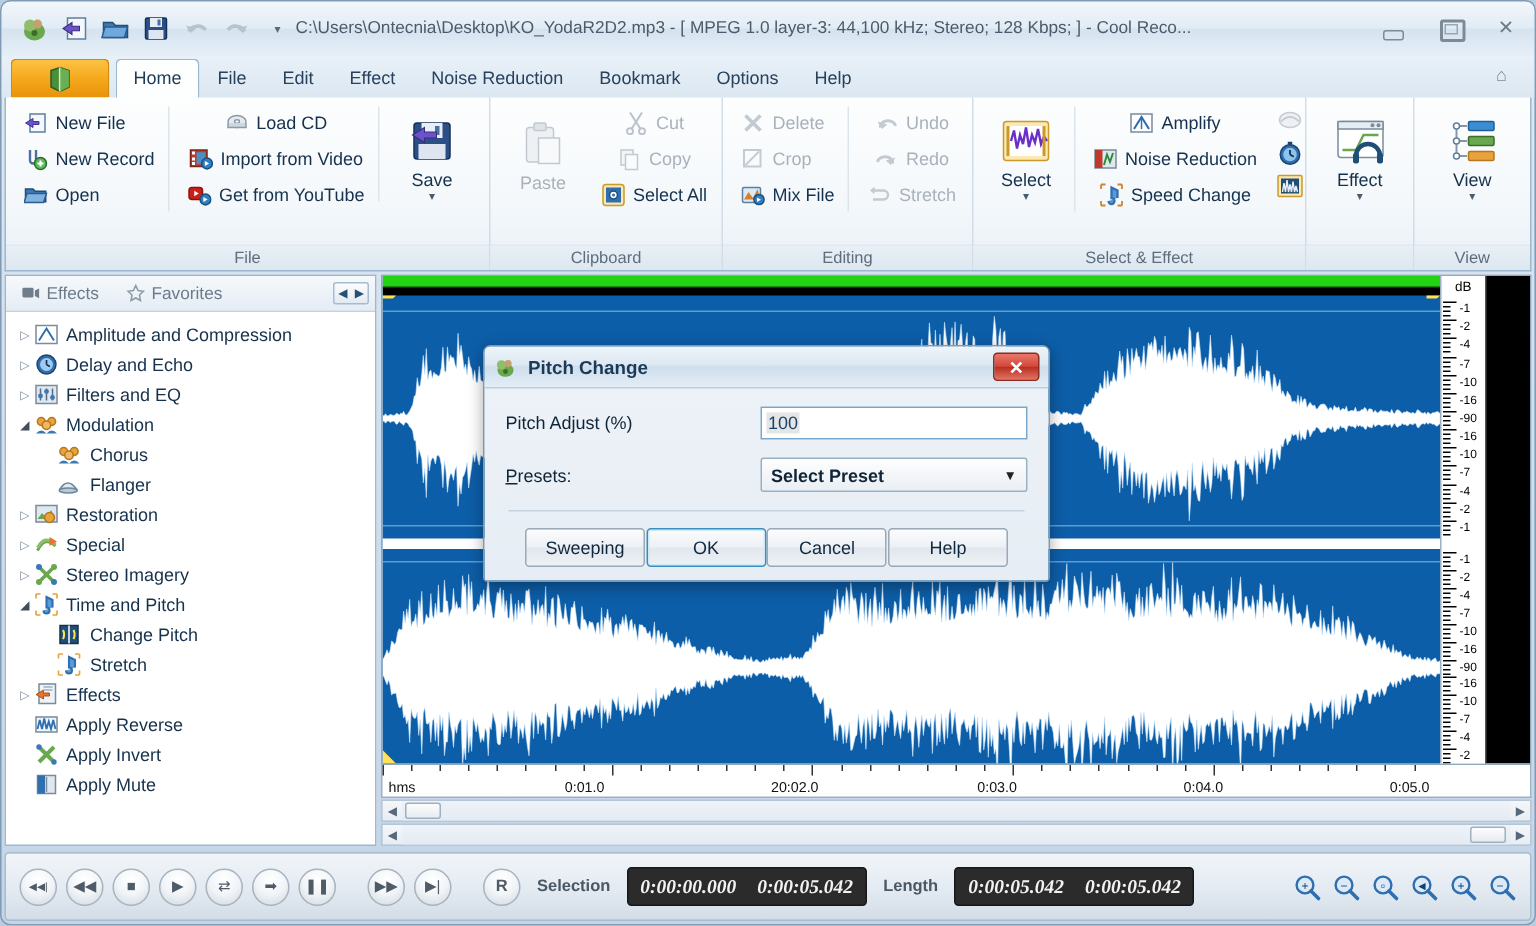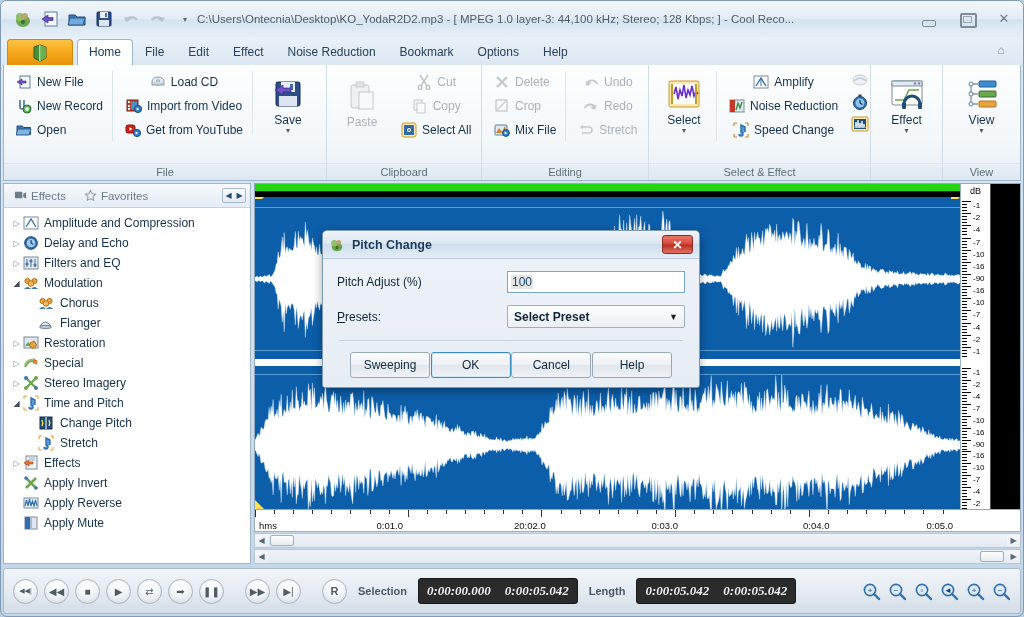--- a/index.html
+++ b/index.html
@@ -786,33 +786,33 @@
             <span class="ico"><svg width="16" height="16" viewBox="0 0 16 16">
                 <rect x="3" y="1" width="11" height="13" fill="#eef3f8" stroke="#7a8b9b"></rect>
                 <path d="M1 8 l5 -3 v2 h4 v2 h-4 v2 z" fill="#e8732a" stroke="#a5471a" stroke-width=".6"></path>
                 <path d="M6 3 h6 M6 5 h6" stroke="#9fb3c5"></path>
               </svg></span>
             <span>Effects</span>
           </div>
           <div class="tnode">
             <span class="arrow"></span>
             <span class="ico"><svg width="16" height="16" viewBox="0 0 16 16">
+                <rect x="1" y="3" width="14" height="10" fill="#eef5fb" stroke="#7a8b9b"></rect>
+                <path d="M2 11 l1.5 -6 l1.5 6 l1.5 -7 l1.5 7 l1.5 -5 l1.5 5 l1.5 -6 l1.5 6" stroke="#2f6fb0" stroke-width="1.2" fill="none"></path>
+              </svg></span>
+            <span>Apply Reverse</span>
+          </div>
+          <div class="tnode">
+            <span class="arrow"></span>
+            <span class="ico"><svg width="16" height="16" viewBox="0 0 16 16">
                 <path d="M3 3 l10 10 M13 3 l-10 10" stroke="#6aa84f" stroke-width="2.6"></path>
                 <circle cx="3" cy="3" r="1.8" fill="#3c78b4"></circle>
                 <circle cx="13" cy="13" r="1.8" fill="#3c78b4"></circle>
               </svg></span>
             <span>Apply Invert</span>
-          </div>
-          <div class="tnode">
-            <span class="arrow"></span>
-            <span class="ico"><svg width="16" height="16" viewBox="0 0 16 16">
-                <rect x="1" y="3" width="14" height="10" fill="#eef5fb" stroke="#7a8b9b"></rect>
-                <path d="M2 11 l1.5 -6 l1.5 6 l1.5 -7 l1.5 7 l1.5 -5 l1.5 5 l1.5 -6 l1.5 6" stroke="#2f6fb0" stroke-width="1.2" fill="none"></path>
-              </svg></span>
-            <span>Apply Reverse</span>
           </div>
           <div class="tnode">
             <span class="arrow"></span>
             <span class="ico"><svg width="16" height="16" viewBox="0 0 16 16">
                 <rect x="2" y="2" width="12" height="12" fill="#dfe8f1" stroke="#7a8b9b"></rect>
                 <rect x="2" y="2" width="5" height="12" fill="#2f6fb0"></rect>
                 <path d="M8 3 v10" stroke="#7a8b9b"></path>
               </svg></span>
             <span>Apply Mute</span>
           </div>
@@ -1013,21 +1013,21 @@
           <div class="tk" style="left: 572.917px; height: 4px;"></div>
           <div class="tk" style="left: 592.014px; height: 4px;"></div>
           <div class="tk" style="left: 611.111px; height: 4px;"></div>
           <div class="tk" style="left: 630.208px; height: 4px;"></div>
           <div class="tk" style="left: 649.306px; height: 4px;"></div>
           <div class="tk" style="left: 668.403px; height: 4px;"></div>
           <div class="tk" style="left: 687.5px; height: 4px;"></div>
           <div class="lab" style="left: 121.5px;">0:01.0</div>
           <div class="lab" style="left: 259px;">20:02.0</div>
           <div class="lab" style="left: 396.5px;">0:03.0</div>
-          <div class="lab" style="left: 548px;">0:04.0</div>
+          <div class="lab" style="left: 534px;">0:04.0</div>
           <div class="lab" style="left: 671.5px;">0:05.0</div>
         </div>
 
       <div class="hscroll">
         <div class="arr">◀</div>
         <div class="trough">
           <div class="thumb" style="left:2px;"></div>
         </div>
         <div class="arr">▶</div>
       </div>

